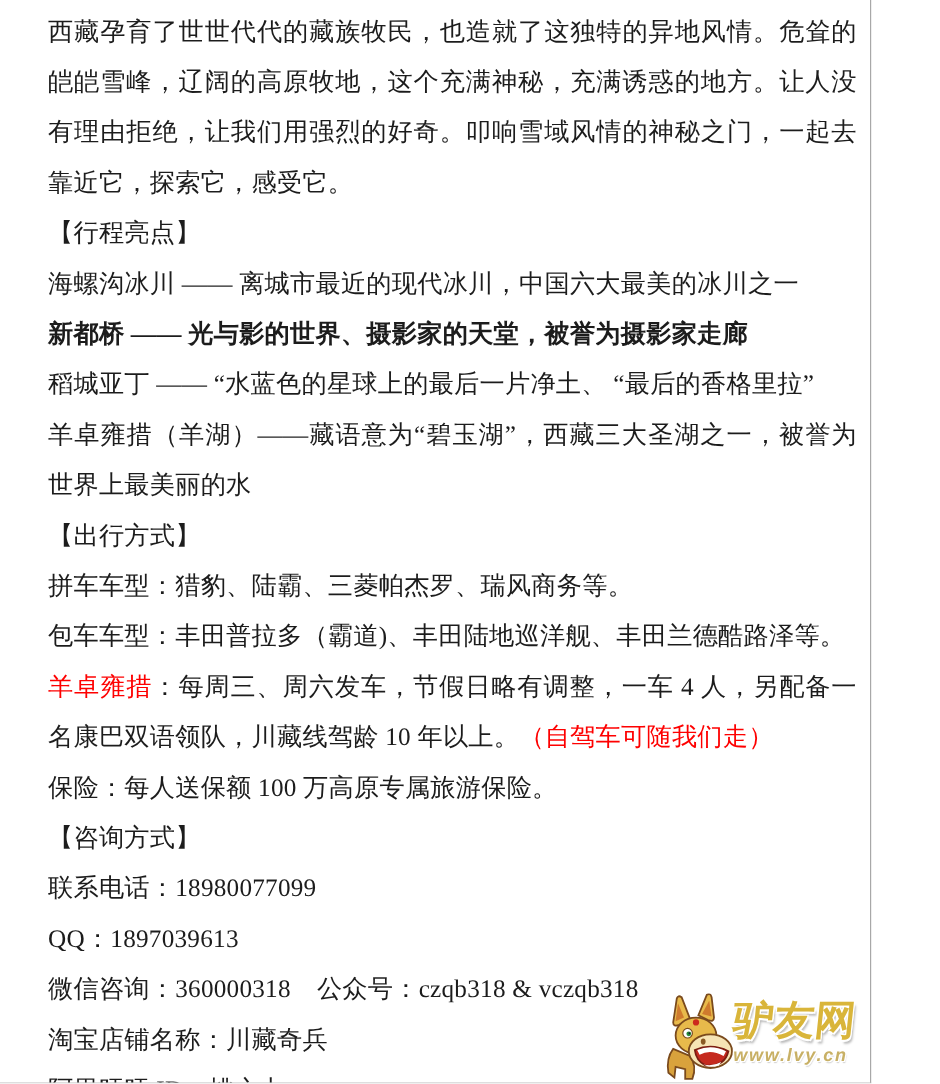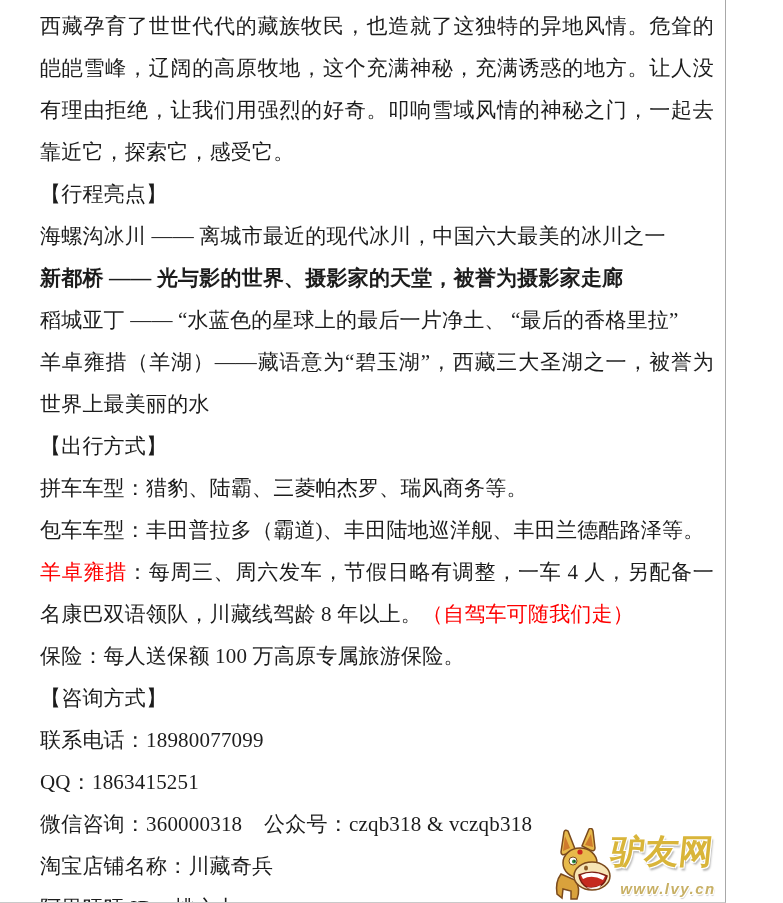--- a/index.html
+++ b/index.html
@@ -62,51 +62,50 @@
       -1px  1px 0 #ffffff, 1px  1px 0 #ffffff,
        2px  3px 2px #b9b9b9;
     white-space: nowrap;
   }
   .logo-url {
     font-family: "Liberation Sans", sans-serif;
     font-weight: bold;
     font-style: italic;
     font-size: 15px;
     line-height: 18px;
-    margin-top: 12px;
+    margin-top: 3px;
     color: #c8b065;
     letter-spacing: 1.5px;
     text-shadow:
       -1px -1px 0 #ffffff, 1px -1px 0 #ffffff,
       -1px  1px 0 #ffffff, 1px  1px 0 #ffffff,
        1px  2px 1px #cfcfcf;
     white-space: nowrap;
-    text-align: center;
   }
 </style>
 </head>
 <body>
 
 <div class="page">
 
   <div class="doc">
       <p class="line"><span style="color: rgb(28, 28, 28);">西藏孕育了世世代代的藏族牧民，也造就了这独特的异地风情。危耸的皑皑雪峰，辽阔的高原牧地，这个充满神秘，充满诱惑的地方。让人没有理由拒绝，让我们用强烈的好奇。叩响雪域风情的神秘之门，一起去靠近它，探索它，感受它。</span></p>
       <p class="line"><span style="color: rgb(28, 28, 28);">【行程亮点】</span></p>
       <p class="line"><span style="color: rgb(28, 28, 28);">海螺沟冰川 —— 离城市最近的现代冰川，中国六大最美的冰川之一</span></p>
       <p class="line"><span style="color: rgb(28, 28, 28); font-weight: bold;">新都桥 —— 光与影的世界、摄影家的天堂，被誉为摄影家走廊</span></p>
       <p class="line"><span style="color: rgb(28, 28, 28);">稻城亚丁 —— “水蓝色的星球上的最后一片净土、 “最后的香格里拉”</span></p>
       <p class="line"><span style="color: rgb(28, 28, 28);">羊卓雍措（羊湖）——藏语意为“碧玉湖”，西藏三大圣湖之一，被誉为世界上最美丽的水</span></p>
       <p class="line"><span style="color: rgb(28, 28, 28);">【出行方式】</span></p>
       <p class="line"><span style="color: rgb(28, 28, 28);">拼车车型：猎豹、陆霸、三菱帕杰罗、瑞风商务等。</span></p>
       <p class="line"><span style="color: rgb(28, 28, 28);">包车车型：丰田普拉多（霸道)、丰田陆地巡洋舰、丰田兰德酷路泽等。</span></p>
-      <p class="line"><span style="color: rgb(254, 0, 0);">羊卓雍措</span><span style="color: rgb(28, 28, 28);">：每周三、周六发车，节假日略有调整，一车 4 人，另配备一名康巴双语领队，川藏线驾龄 8 年以上。</span><span style="color: rgb(254, 0, 0);">（自驾车可随我们走）</span></p>
+      <p class="line"><span style="color: rgb(254, 0, 0);">羊卓雍措</span><span style="color: rgb(28, 28, 28);">：每周三、周六发车，节假日略有调整，一车 4 人，另配备一名康巴双语领队，川藏线驾龄 10 年以上。</span><span style="color: rgb(254, 0, 0);">（自驾车可随我们走）</span></p>
       <p class="line"><span style="color: rgb(28, 28, 28);">保险：每人送保额 100 万高原专属旅游保险。</span></p>
       <p class="line"><span style="color: rgb(28, 28, 28);">【咨询方式】</span></p>
       <p class="line"><span style="color: rgb(28, 28, 28);">联系电话：18980077099</span></p>
-      <p class="line"><span style="color: rgb(28, 28, 28);">QQ：1863415251</span></p>
+      <p class="line"><span style="color: rgb(28, 28, 28);">QQ：1897039613</span></p>
       <p class="line"><span style="color: rgb(28, 28, 28); margin-top: 36px;">微信咨询：360000318    公众号：czqb318 &amp; vczqb318</span></p>
       <p class="line"><span style="color: rgb(28, 28, 28);">淘宝店铺名称：川藏奇兵</span></p>
       <p class="line"><span style="color: rgb(28, 28, 28);">阿里旺旺 ID：桃之七</span></p>
     </div>
 
   <div class="logo">
     <div class="donkey">
       <svg width="62" height="74" viewBox="0 0 62 74" xmlns="http://www.w3.org/2000/svg">
 
         <path d="M15 3 Q12 1 11 4 L8 24 Q8 28 13 26 L22 21 Z" fill="#e8ba4b" stroke="#7a4a1d" stroke-width="1.5"></path>

